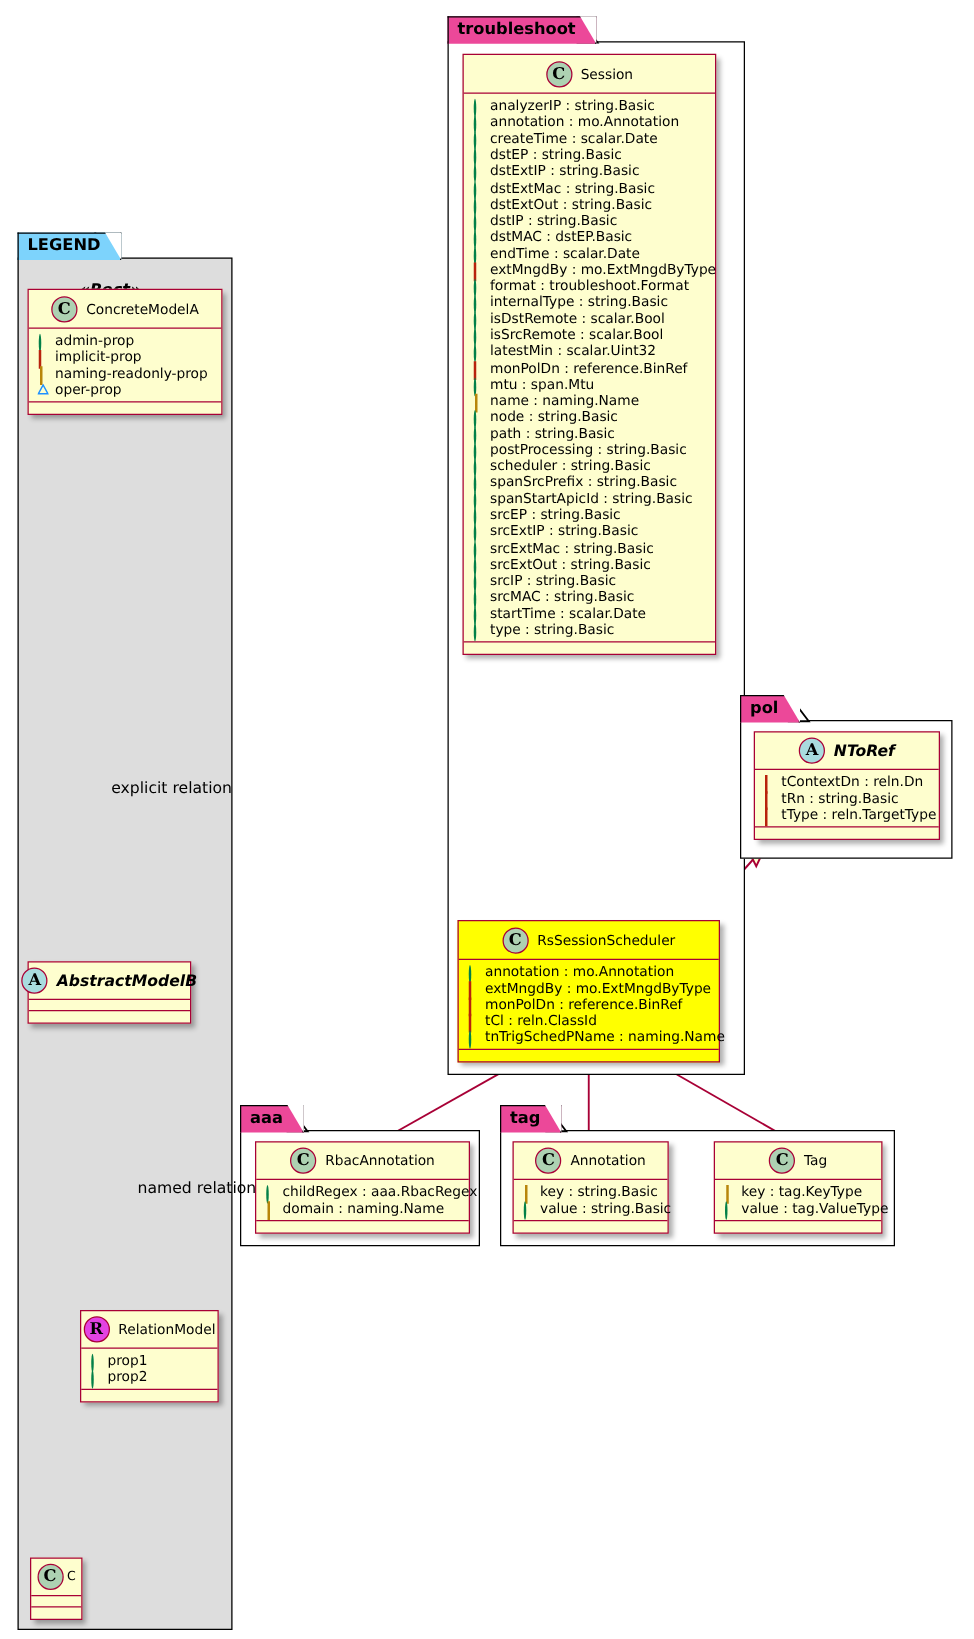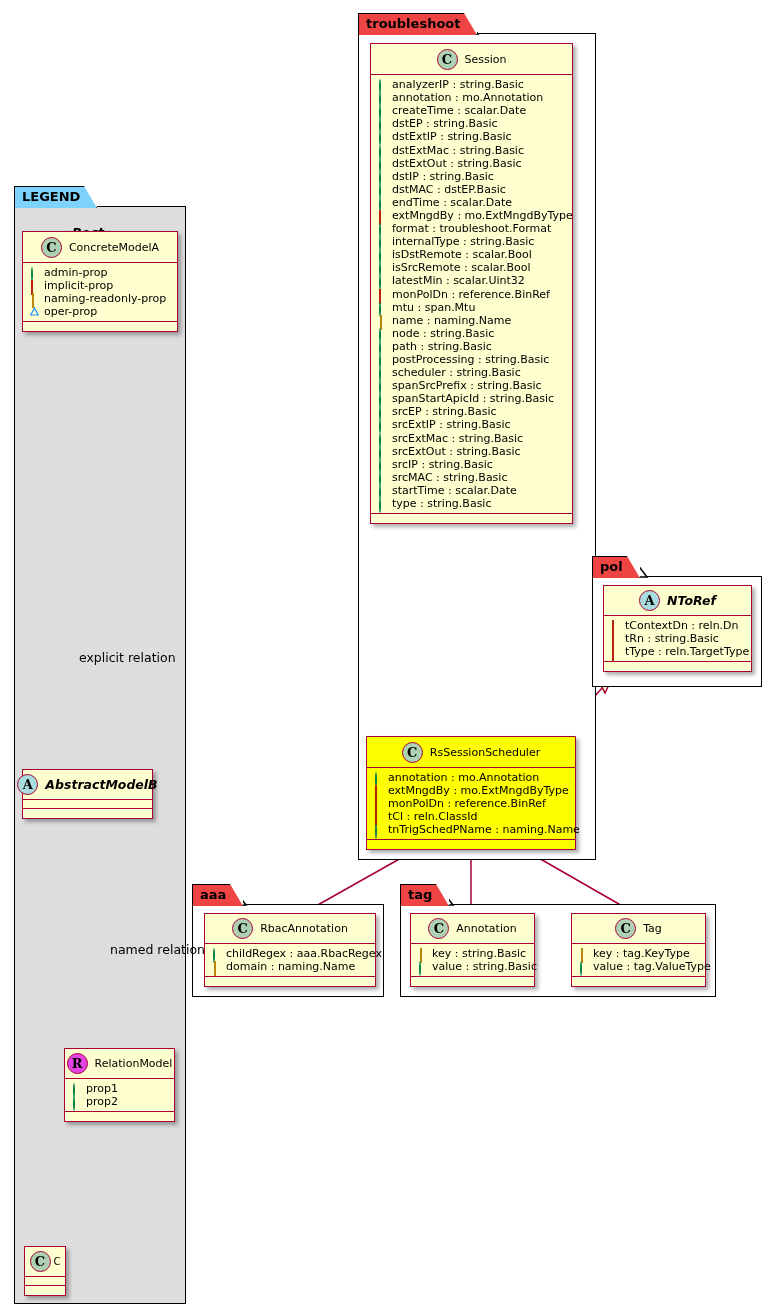--- a/index.html
+++ b/index.html
@@ -31,21 +31,21 @@
   
   .pkg {
     position: absolute;
     box-sizing: border-box;
   }
   .pkg-tab {
     position: absolute;
     left: 0;
     top: 0;
     height: 21px;
-    background: #ef4444;
+    background: #ec4899;
     border: 1.5px solid #000000;
     border-bottom: none;
     font-size: 13px;
     font-weight: bold;
     color: #000000;
     line-height: 20px;
     padding: 0 16px 0 7px;
     white-space: nowrap;
     z-index: 3;
   }
@@ -265,21 +265,21 @@
             <svg class="m-tri-svg" width="9" height="9" viewBox="0 0 9 9">
               <polygon points="4.5,1 8.3,8 0.7,8" fill="none" stroke="#1E90FF" stroke-width="1.2"></polygon>
             </svg>
           </span>
           <span>oper-prop</span>
         </div>
       </div>
     <div class="cls-foot"></div>
   </div>
 
-  <div class="edge-label" style="left:79px; top:622px;margin-top:28px;">explicit relation</div>
+  <div class="edge-label" style="left:89px; top:622px;">explicit relation</div>
 
   <div class="cls" style="left:22px; top:769px; width:131px;">
     <div class="cls-title tight">
       <span class="stereo-icon a">A</span>
       <span class="cls-title-text italic">AbstractModelB</span>
     </div>
     <div class="cls-attrs empty"></div>
     <div class="cls-foot"></div>
   </div>
 

